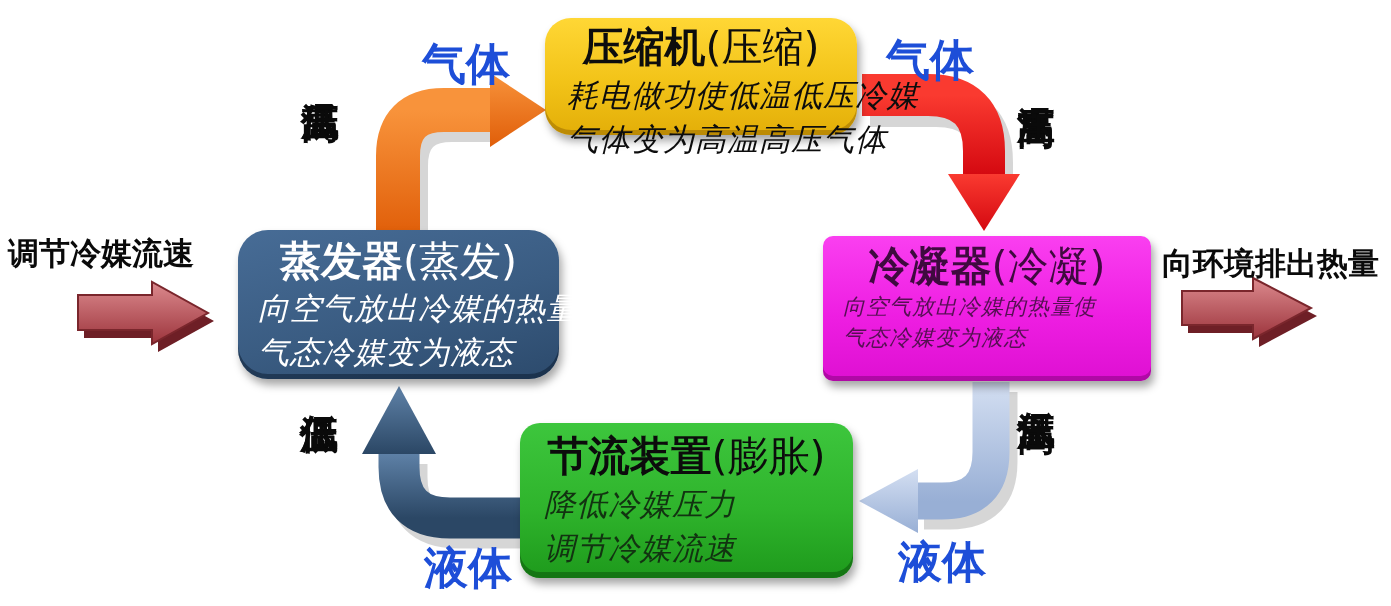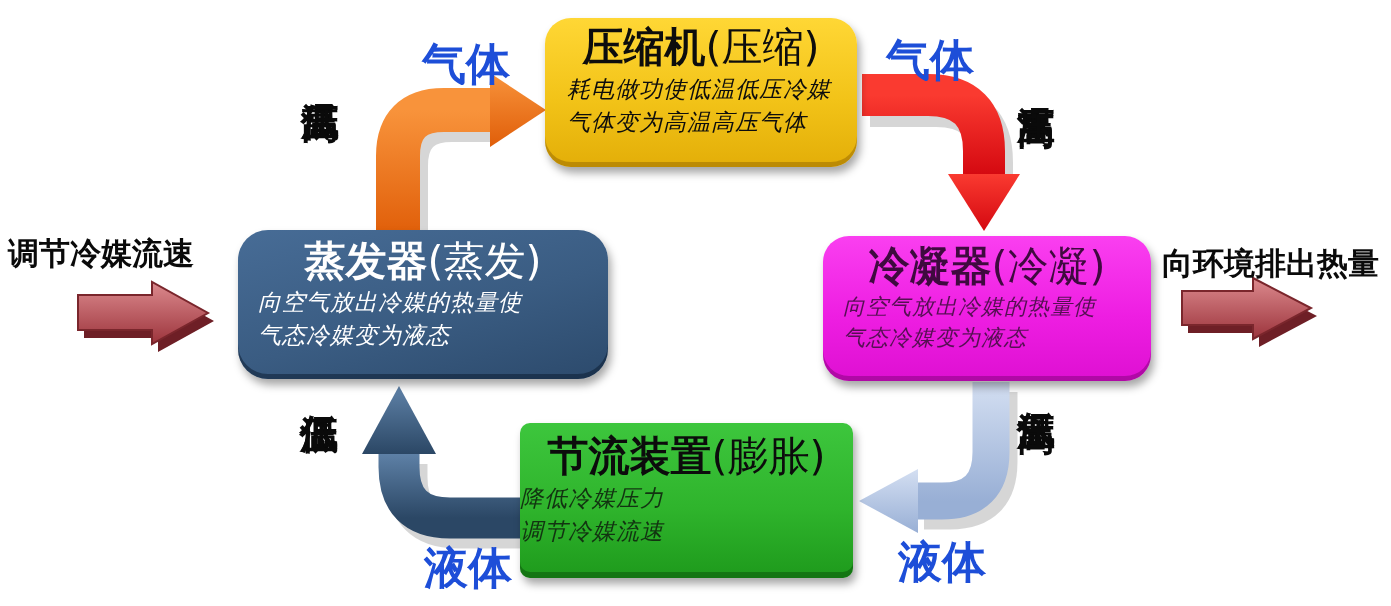--- a/index.html
+++ b/index.html
@@ -8,41 +8,41 @@
     font-family:"DejaVu Sans","Liberation Sans",sans-serif;
   }
   .arrows-svg{position:absolute;left:0;top:0;z-index:1;}
   
   .box{position:absolute;z-index:2;box-sizing:border-box;
        box-shadow:3px 6px 9px rgba(0,0,0,0.35);}
   .box-title{text-align:center;font-size:41px;line-height:1.05;white-space:nowrap;}
   .box-title .tb{font-weight:800;}
   .box-title .tr{font-weight:400;}
   .box-body{font-family:"DejaVu Serif","Liberation Serif",serif;font-style:italic;
-            font-size:23px;line-height:1.42;letter-spacing:1px;white-space:nowrap;}
-  .box-compressor{left:545px;top:18px;width:312px;height:149px;border-radius:26px;
+            font-size:31px;line-height:1.42;letter-spacing:1px;white-space:nowrap;}
+  .box-compressor{left:545px;top:18px;width:312px;height:117px;border-radius:26px;
       background:linear-gradient(180deg,#FFD735 0%,#F2C318 55%,#E3AE08 100%);
       box-shadow:3px 6px 9px rgba(0,0,0,0.35), inset 0 -5px 0 rgba(140,95,0,0.45);
       color:#0d0d0d;padding:8px 0 0 0;}
   .box-compressor .box-body{padding-left:22px;margin-top:4px;}
-  .box-evaporator{left:238px;top:230px;width:370px;height:149px;border-radius:30px;
+  .box-evaporator{left:238px;top:230px;width:321px;height:149px;border-radius:30px;
       background:linear-gradient(165deg,#476C96 0%,#3A5C82 55%,#2C4A6C 100%);
       box-shadow:3px 6px 9px rgba(0,0,0,0.35), inset 0 -5px 0 rgba(10,25,45,0.5);
       color:#ffffff;padding:10px 0 0 0;}
   .box-evaporator .box-body{padding-left:20px;margin-top:3px;}
-  .box-condenser{left:823px;top:236px;width:328px;height:145px;border-radius:26px;
+  .box-condenser{left:823px;top:236px;width:328px;height:145px;border-radius:10px;
       background:linear-gradient(180deg,#FA3FF0 0%,#EE1EE2 55%,#DE10D2 100%);
       box-shadow:3px 6px 9px rgba(0,0,0,0.35), inset 0 -5px 0 rgba(120,0,110,0.45);
       color:#3F0A3F;padding:9px 0 0 0;}
   .box-condenser .box-body{padding-left:20px;margin-top:3px;font-size:22px;color:#551052;}
-  .box-throttle{left:520px;top:423px;width:333px;height:155px;border-radius:10px;
+  .box-throttle{left:520px;top:423px;width:333px;height:155px;border-radius:20px;
       background:linear-gradient(180deg,#3DC63D 0%,#2FB42C 55%,#1E9A1C 100%);
       box-shadow:3px 6px 9px rgba(0,0,0,0.35), inset 0 -6px 0 rgba(10,80,10,0.5);
       color:#0c0c0c;padding:12px 0 0 0;}
-  .box-throttle .box-body{margin-top:4px;color:#123311;}
+  .box-throttle .box-body{padding-left:24px;margin-top:4px;color:#123311;}
   
   .flabel{position:absolute;z-index:3;font-weight:700;font-size:44px;color:#1d4ed8;
           line-height:1;white-space:nowrap;}
   .vlabel{position:absolute;z-index:3;font-weight:800;font-size:38px;color:#0a0a0a;
           writing-mode:vertical-rl;text-orientation:upright;line-height:1;letter-spacing:1px;}
   .slabel{position:absolute;z-index:3;font-weight:800;font-size:31px;color:#0a0a0a;
           line-height:1;white-space:nowrap;}
 </style>
 </head>
 <body>

